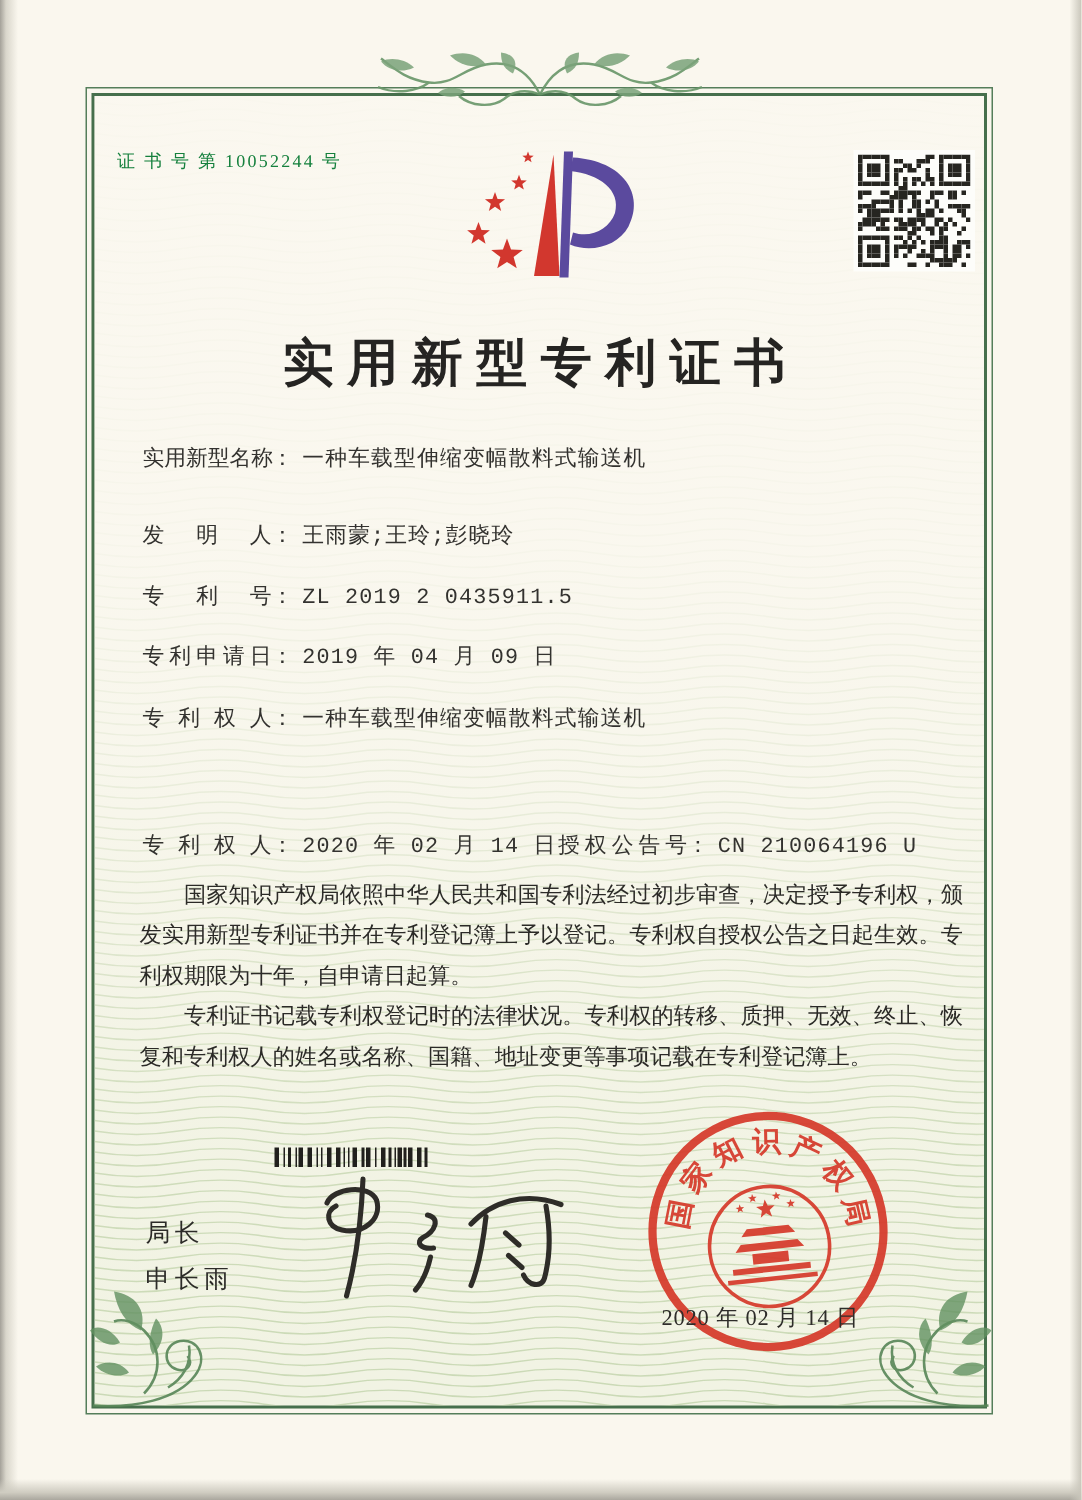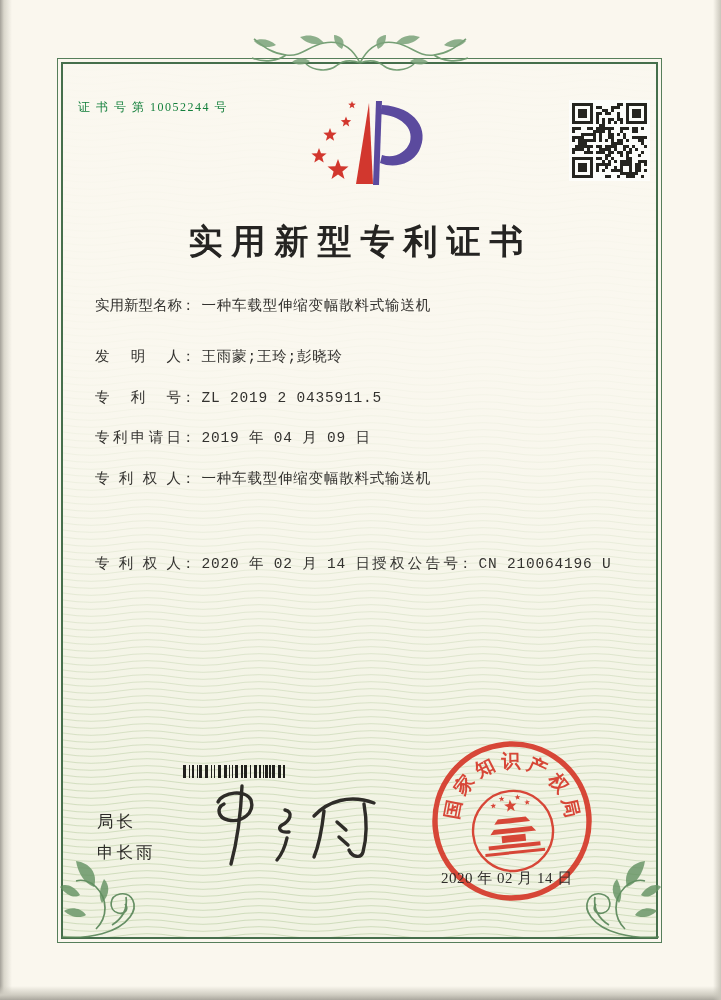--- a/index.html
+++ b/index.html
@@ -604,20 +604,24 @@
     </div>
     <div class="frow" style="top:173px">
       <span class="flabel">专利权人</span><span class="fcolon">：</span><span class="fvalue">一种车载型伸缩变幅散料式输送机</span>
     </div>
     <div class="frow" style="top:258px">
       <span><span class="flabel">专利权人</span><span class="fcolon">：</span><span class="fvalue">2020 年 02 月 14 日</span></span>
       <span class="grant-no"><span class="flabel">授权公告号</span><span class="fcolon">：</span><span class="fvalue">CN 210064196 U</span></span>
     </div>
   </div>
 
+  <div class="abs body-text">
+    <p>国家知识产权局依照中华人民共和国专利法经过初步审查，决定授予专利权，颁发实用新型专利证书并在专利登记簿上予以登记。专利权自授权公告之日起生效。专利权期限为十年，自申请日起算。</p>
+    <p>专利证书记载专利权登记时的法律状况。专利权的转移、质押、无效、终止、恢复和专利权人的姓名或名称、国籍、地址变更等事项记载在专利登记簿上。</p>
+  </div>
 
   <div id="barcode" class="abs barcode"><span class="bar-b" style="width:3px"></span><span class="bar-w" style="width:3px"></span><span class="bar-b" style="width:1px"></span><span class="bar-w" style="width:2px"></span><span class="bar-b" style="width:2px"></span><span class="bar-w" style="width:3px"></span><span class="bar-b" style="width:1px"></span><span class="bar-w" style="width:1px"></span><span class="bar-b" style="width:3px"></span><span class="bar-w" style="width:3px"></span><span class="bar-b" style="width:3px"></span><span class="bar-w" style="width:3px"></span><span class="bar-b" style="width:1px"></span><span class="bar-w" style="width:2px"></span><span class="bar-b" style="width:1px"></span><span class="bar-w" style="width:3px"></span><span class="bar-b" style="width:3px"></span><span class="bar-w" style="width:3px"></span><span class="bar-b" style="width:3px"></span><span class="bar-w" style="width:2px"></span><span class="bar-b" style="width:1px"></span><span class="bar-w" style="width:2px"></span><span class="bar-b" style="width:1px"></span><span class="bar-w" style="width:2px"></span><span class="bar-b" style="width:3px"></span><span class="bar-w" style="width:3px"></span><span class="bar-b" style="width:2px"></span><span class="bar-w" style="width:1px"></span><span class="bar-b" style="width:3px"></span><span class="bar-w" style="width:3px"></span><span class="bar-b" style="width:1px"></span><span class="bar-w" style="width:3px"></span><span class="bar-b" style="width:3px"></span><span class="bar-w" style="width:2px"></span><span class="bar-b" style="width:2px"></span><span class="bar-w" style="width:2px"></span><span class="bar-b" style="width:1px"></span><span class="bar-w" style="width:1px"></span><span class="bar-b" style="width:3px"></span><span class="bar-w" style="width:1px"></span><span class="bar-b" style="width:2px"></span><span class="bar-w" style="width:1px"></span><span class="bar-b" style="width:3px"></span><span class="bar-w" style="width:3px"></span><span class="bar-b" style="width:3px"></span><span class="bar-w" style="width:2px"></span><span class="bar-b" style="width:2px"></span></div>
 
   <div class="abs leader">
     <div>局长</div>
     <div>申长雨</div>
   </div>
 
   <svg class="abs signature" width="200" height="100" viewBox="0 0 200 100">
     <g stroke="#2e2c28" stroke-width="3.4" fill="none" stroke-linecap="round">

